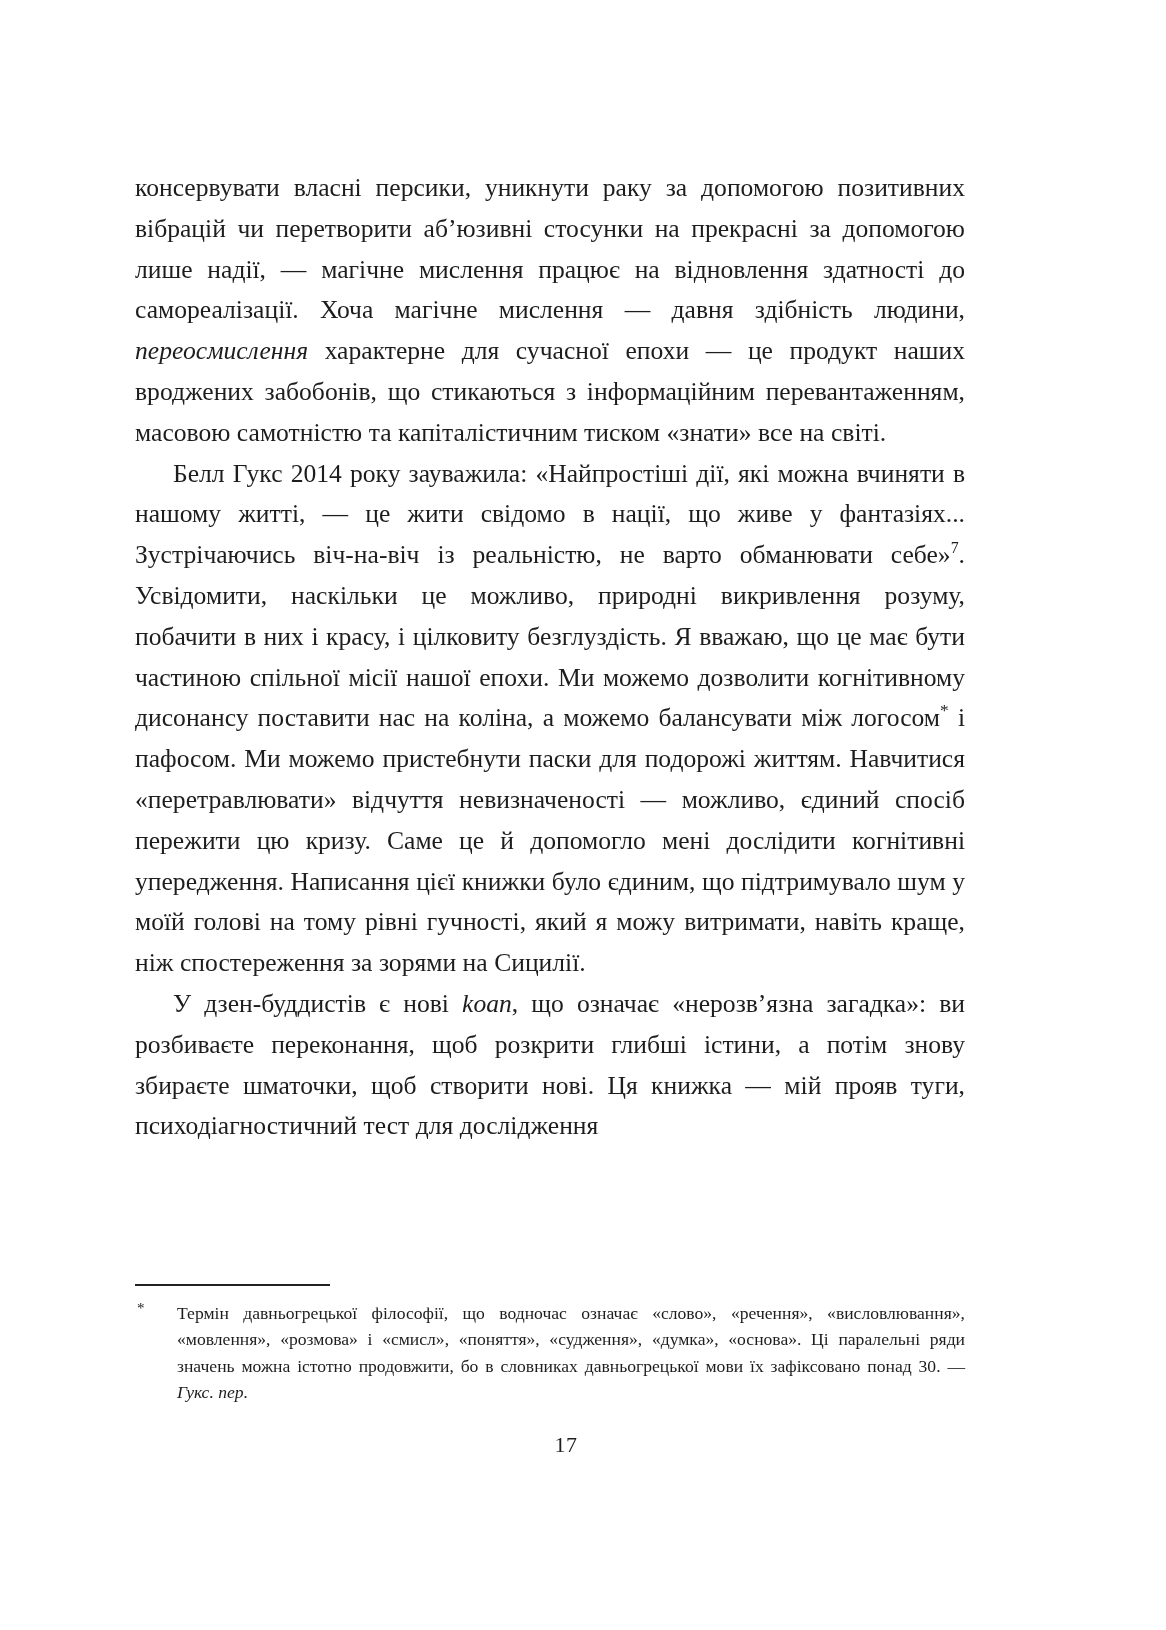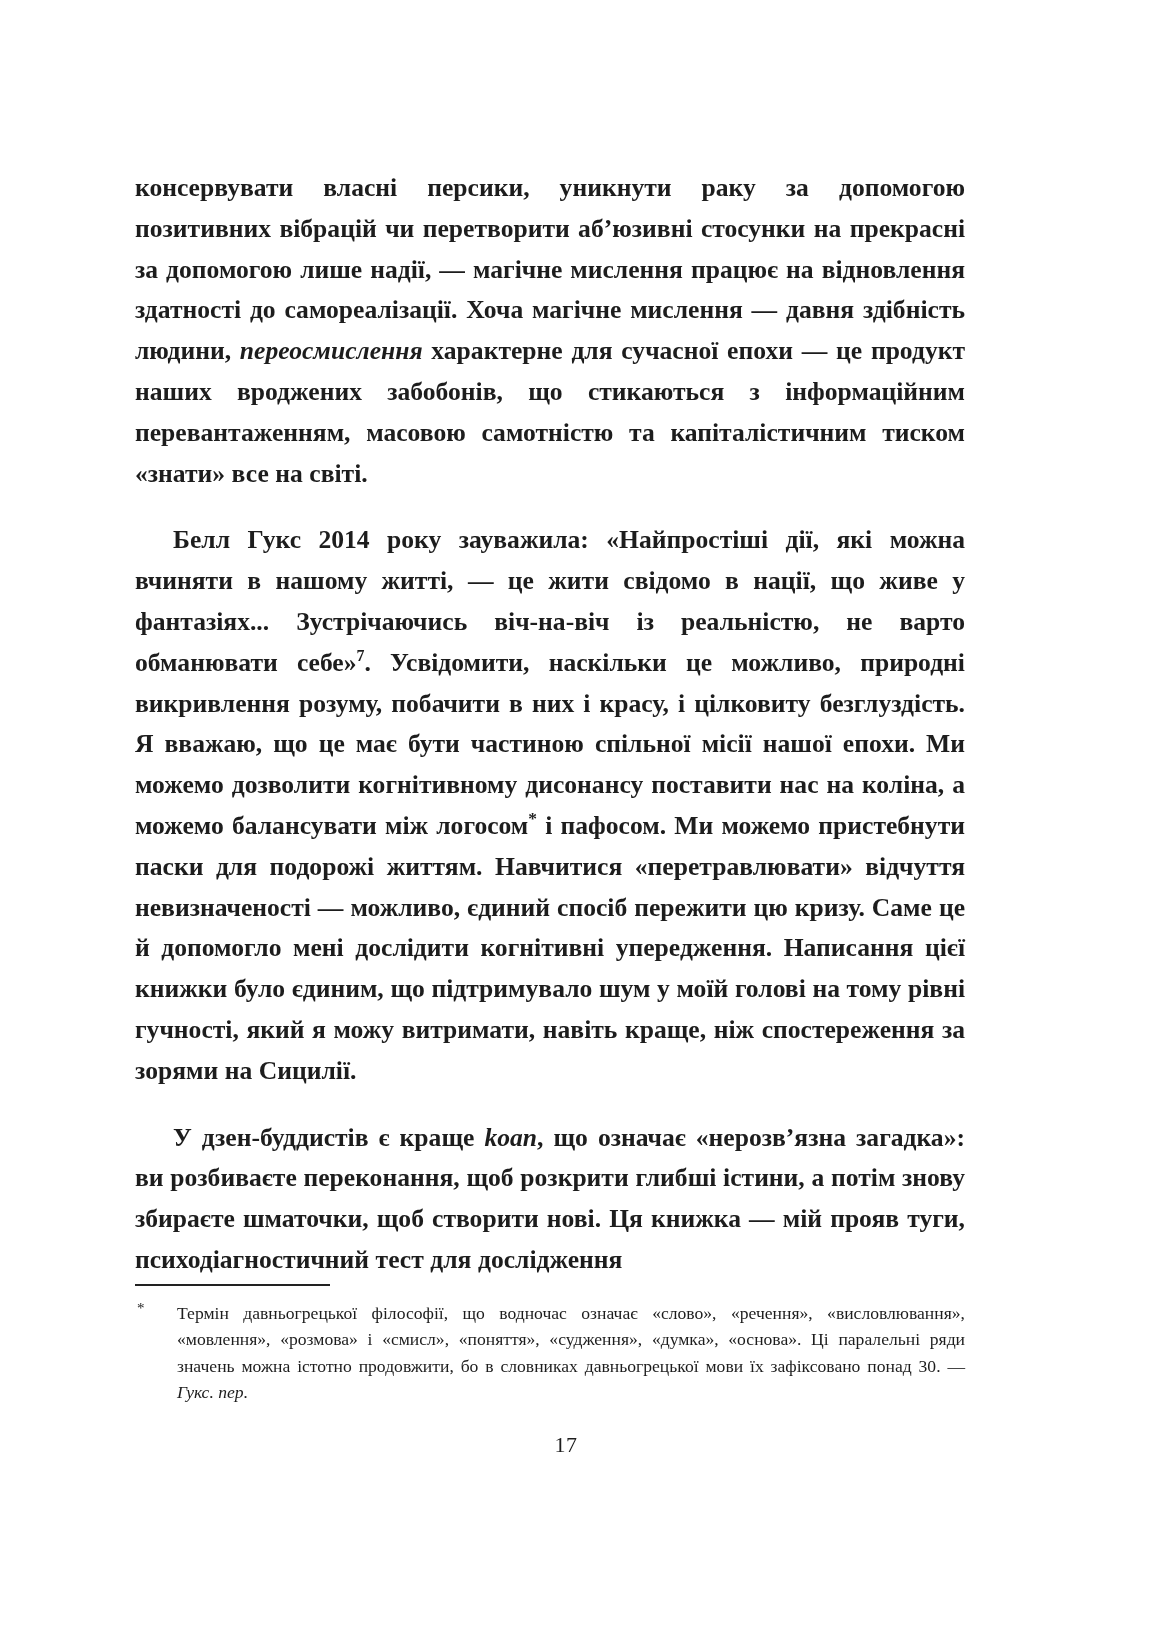--- a/index.html
+++ b/index.html
@@ -18,37 +18,35 @@
     height: 1630px;
     background: #ffffff;
     overflow: hidden;
     box-sizing: border-box;
   }
   .text-block {
     position: absolute;
     left: 135px;
     top: 168px;
     width: 830px;
-    font-weight: bold;
   }
   .para {
     margin: 0;
     font-size: 25.6px;
     line-height: 40.8px;
     text-align: justify;
     text-justify: inter-word;
     -webkit-hyphens: auto;
     hyphens: auto;
     letter-spacing: 0.0px;
     word-spacing: 0.1px;
     color: #1d1d1d;
   }
   .para.indent {
     text-indent: 38px;
-    margin-top: 26px;
   }
   .para em {
     font-style: italic;
   }
   sup.fn-marker {
     font-size: 0.62em;
     vertical-align: super;
     line-height: 0;
   }
   sup.fn-star {
@@ -102,21 +100,21 @@
   }
 </style>
 </head>
 <body>
 
 <div class="page">
 
   <div class="text-block">
     <p class="para"><span>консервувати власні персики, уникнути раку за допомогою позитивних вібрацій чи перетворити аб’юзивні стосунки на прекрасні за допомогою лише надії, — магічне мислення працює на відновлення здатності до самореалізації. Хоча магічне мислення — давня здібність людини, </span><em>переосмислення</em><span> характерне для сучасної епохи — це продукт наших вроджених забобонів, що стикаються з інформаційним перевантаженням, масовою самотністю та капіталістичним тиском «знати» все на світі.</span></p>
     <p class="para indent"><span>Белл Гукс 2014 року зауважила: «Найпростіші дії, які можна вчиняти в нашому житті, — це жити свідомо в нації, що живе у фантазіях... Зустрічаючись віч-на-віч із реальністю, не варто обманювати себе»</span><sup class="fn-marker">7</sup><span>. Усвідомити, наскільки це можливо, природні викривлення розуму, побачити в них і красу, і цілковиту безглуздість. Я вважаю, що це має бути частиною спільної місії нашої епохи. Ми можемо дозволити когнітивному дисонансу поставити нас на коліна, а можемо балансувати між логосом</span><sup class="fn-star">*</sup><span> і пафосом. Ми можемо пристебнути паски для подорожі життям. Навчитися «перетравлювати» відчуття невизначеності — можливо, єдиний спосіб пережити цю кризу. Саме це й допомогло мені дослідити когнітивні упередження. Написання цієї книжки було єдиним, що підтримувало шум у моїй голові на тому рівні гучності, який я можу витримати, навіть краще, ніж спостереження за зорями на Сицилії.</span></p>
-    <p class="para indent"><span>У дзен-буддистів є краще </span><em>koan</em><span>, що означає «нерозв’язна загадка»: ви розбиваєте переконання, щоб розкрити глибші істини, а потім знову збираєте шматочки, щоб створити нові. Ця книжка — мій прояв туги, психодіагностичний тест для дослідження</span></p>
+    <p class="para indent"><span>У дзен-буддистів є нові </span><em>koan</em><span>, що означає «нерозв’язна загадка»: ви розбиваєте переконання, щоб розкрити глибші істини, а потім знову збираєте шматочки, щоб створити нові. Ця книжка — мій прояв туги, психодіагностичний тест для дослідження</span></p>
   </div>
 
   <div class="footnote-zone">
     <div class="footnote-rule"></div>
     <div class="footnote">
       <span class="fn-sym">*</span>
       <span class="fn-text"><span>Термін давньогрецької філософії, що водночас означає «слово», «речення», «висловлювання», «мовлення», «розмова» і «смисл», «поняття», «судження», «думка», «основа». Ці паралельні ряди значень можна істотно продовжити, бо в словниках давньогрецької мови їх зафіксовано понад 30. — </span><em>Гукс. пер.</em></span>
     </div>
   </div>
 

